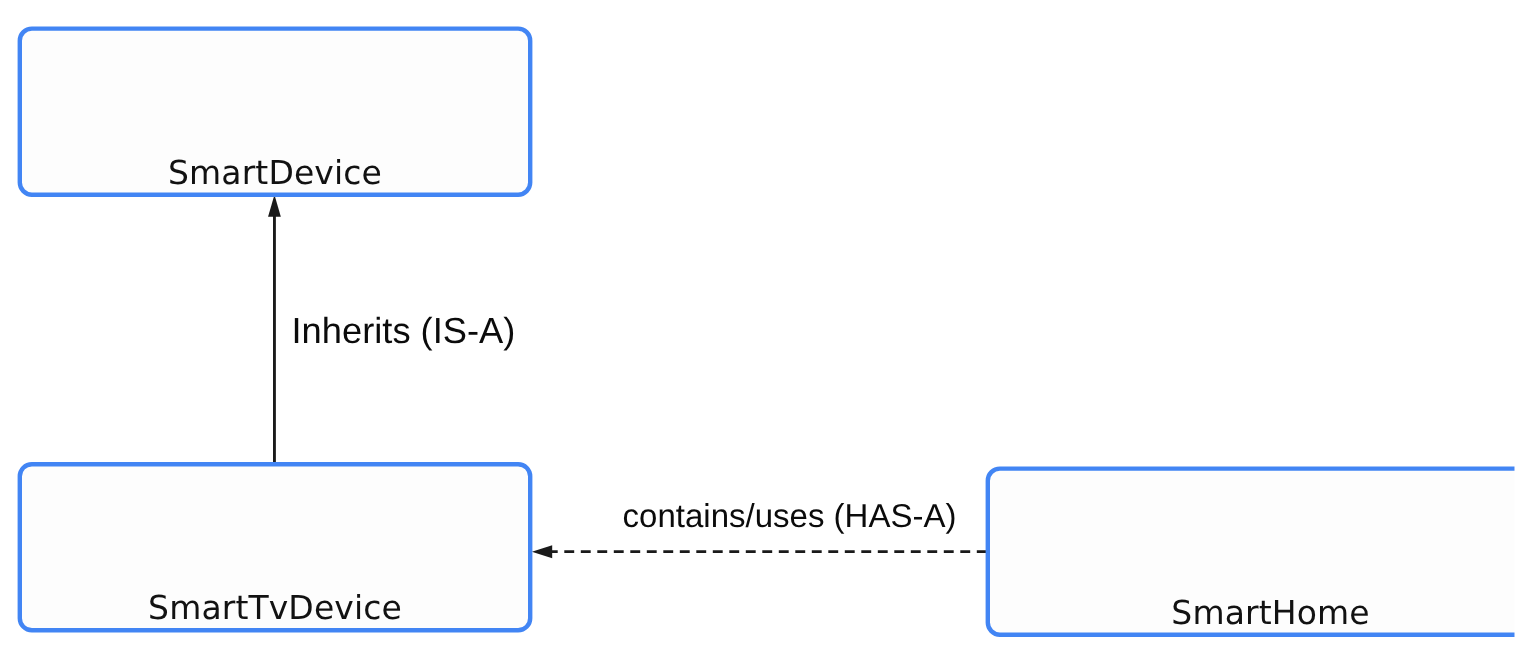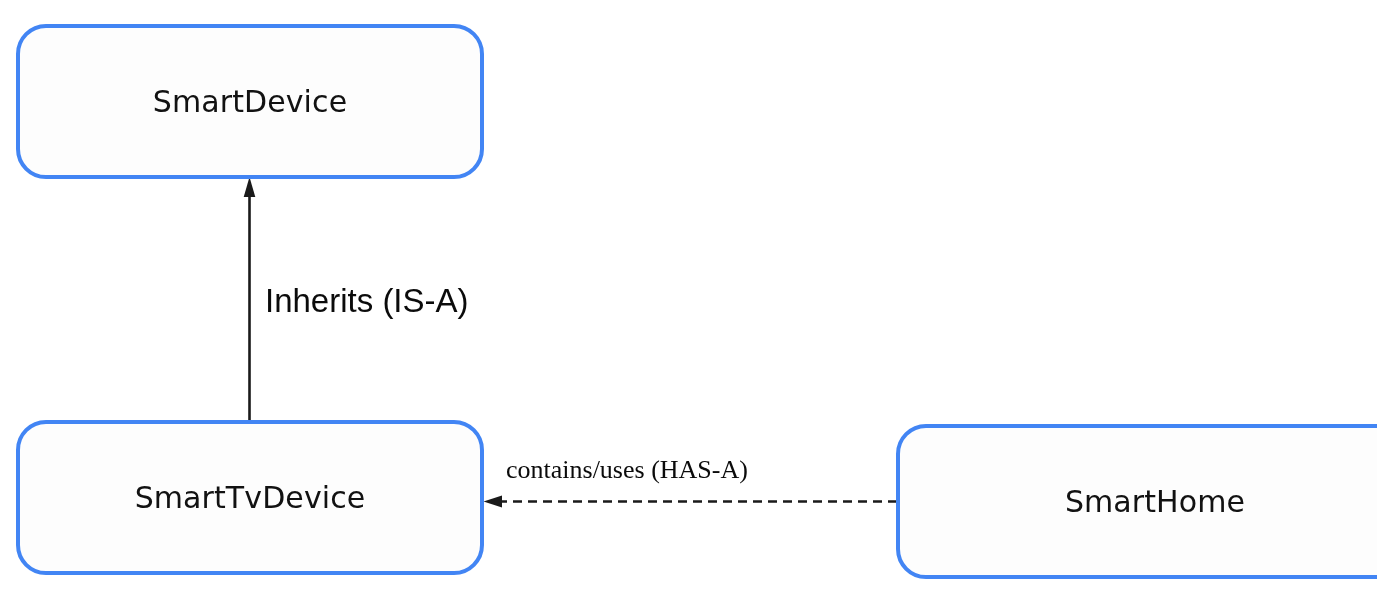--- a/index.html
+++ b/index.html
@@ -25,23 +25,23 @@
     top: 0;
     width: 1377px;
     height: 593px;
     pointer-events: none;
   }
   .node {
     position: absolute;
     box-sizing: border-box;
     background: #fdfdfd;
     border: 4.5px solid #4285f4;
-    border-radius: 30px;
+    border-radius: 13px;
     display: flex;
-    align-items: center;
+    align-items: flex-end;
     justify-content: center;
     z-index: 2;
   }
   .node-label {
     font-family: "DejaVu Sans", sans-serif;
     font-size: 30px;
     font-weight: 400;
     letter-spacing: 0.1px;
     color: #121212;
     white-space: nowrap;
@@ -74,25 +74,24 @@
     z-index: 3;
     background: transparent;
   }
   #edge-label-inherits {
     left: 265px;
     top: 286px;
     font-size: 33px;
     line-height: 30px;
   }
   #edge-label-contains {
-    left: 506px;
+    left: 566px;
     top: 455px;
-    font-size: 26px;
+    font-size: 30px;
     line-height: 29px;
-    font-family: Liberation Serif, serif;
   }
 </style>
 </head>
 <body>
 
 <div id="diagram-canvas">
 
   <svg class="edge-layer" width="1377" height="593" viewBox="0 0 1377 593" xmlns="http://www.w3.org/2000/svg">
 
     <g>

